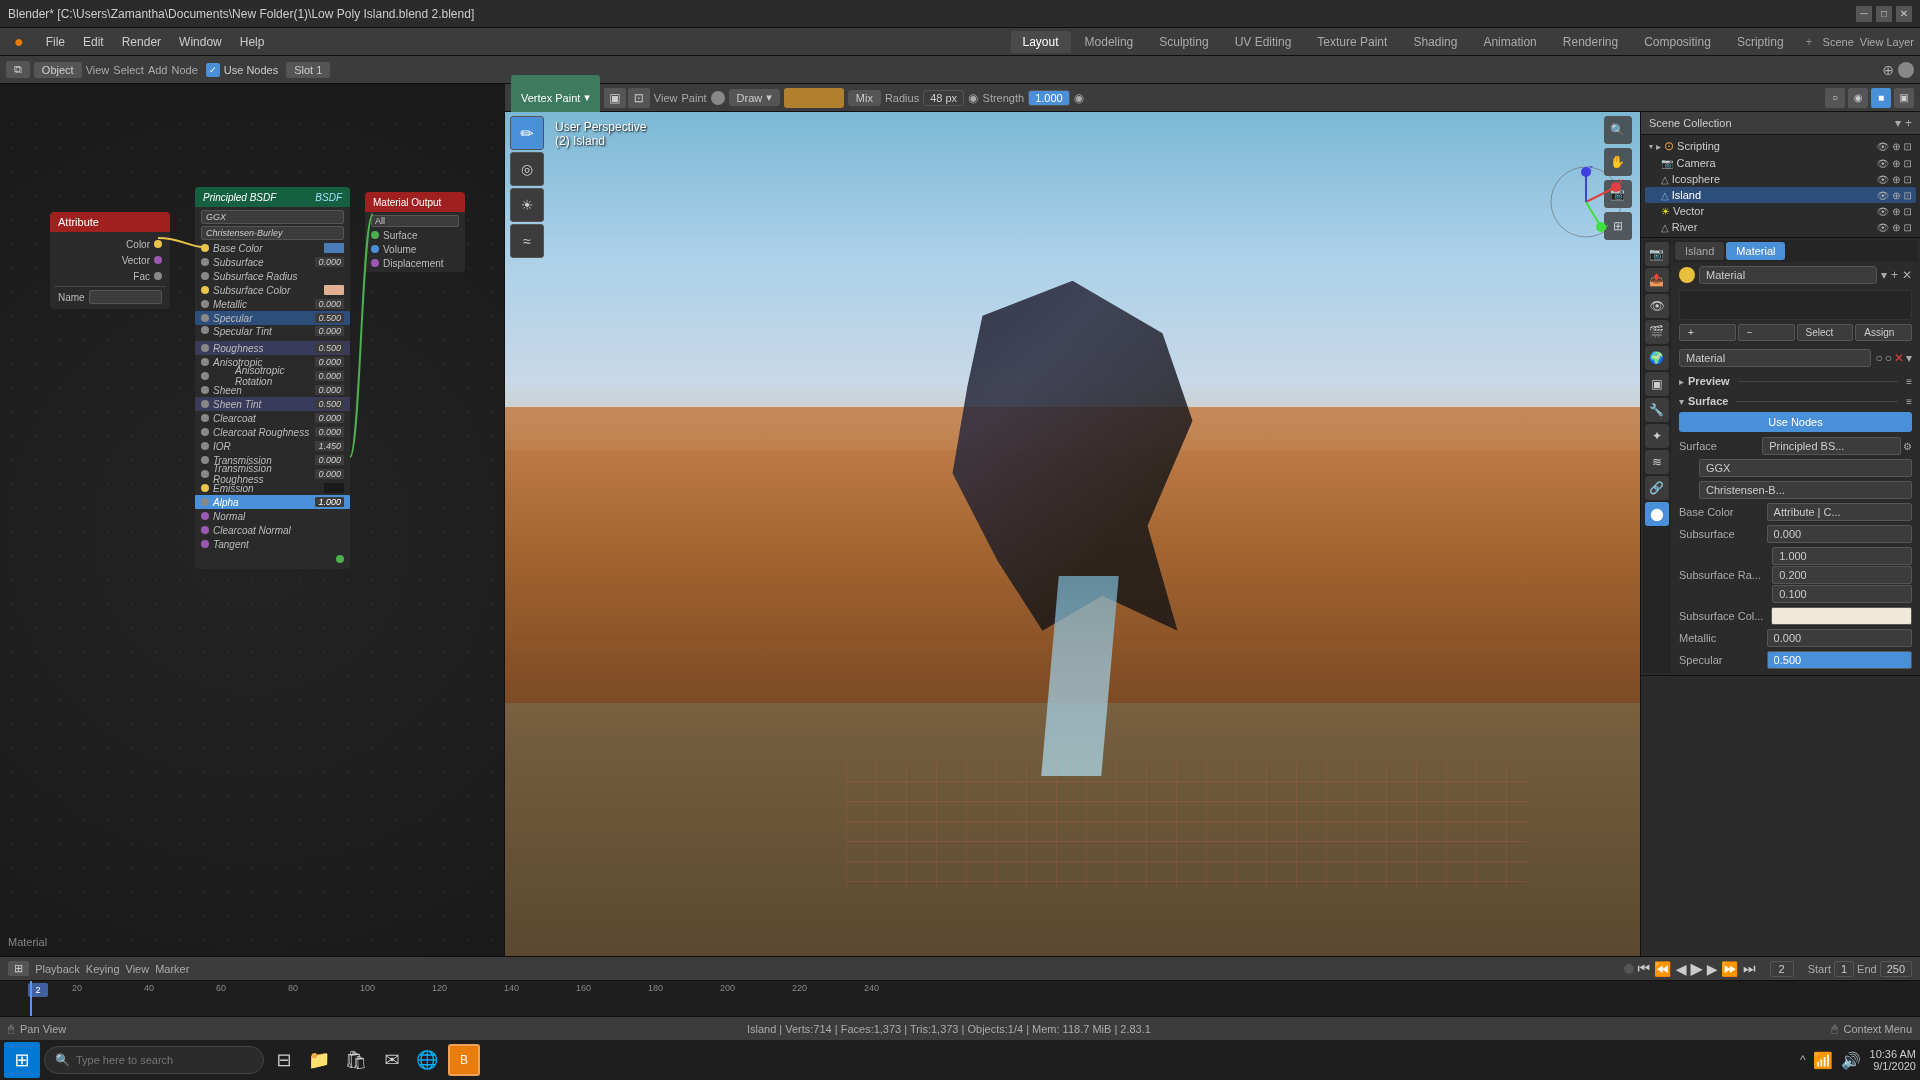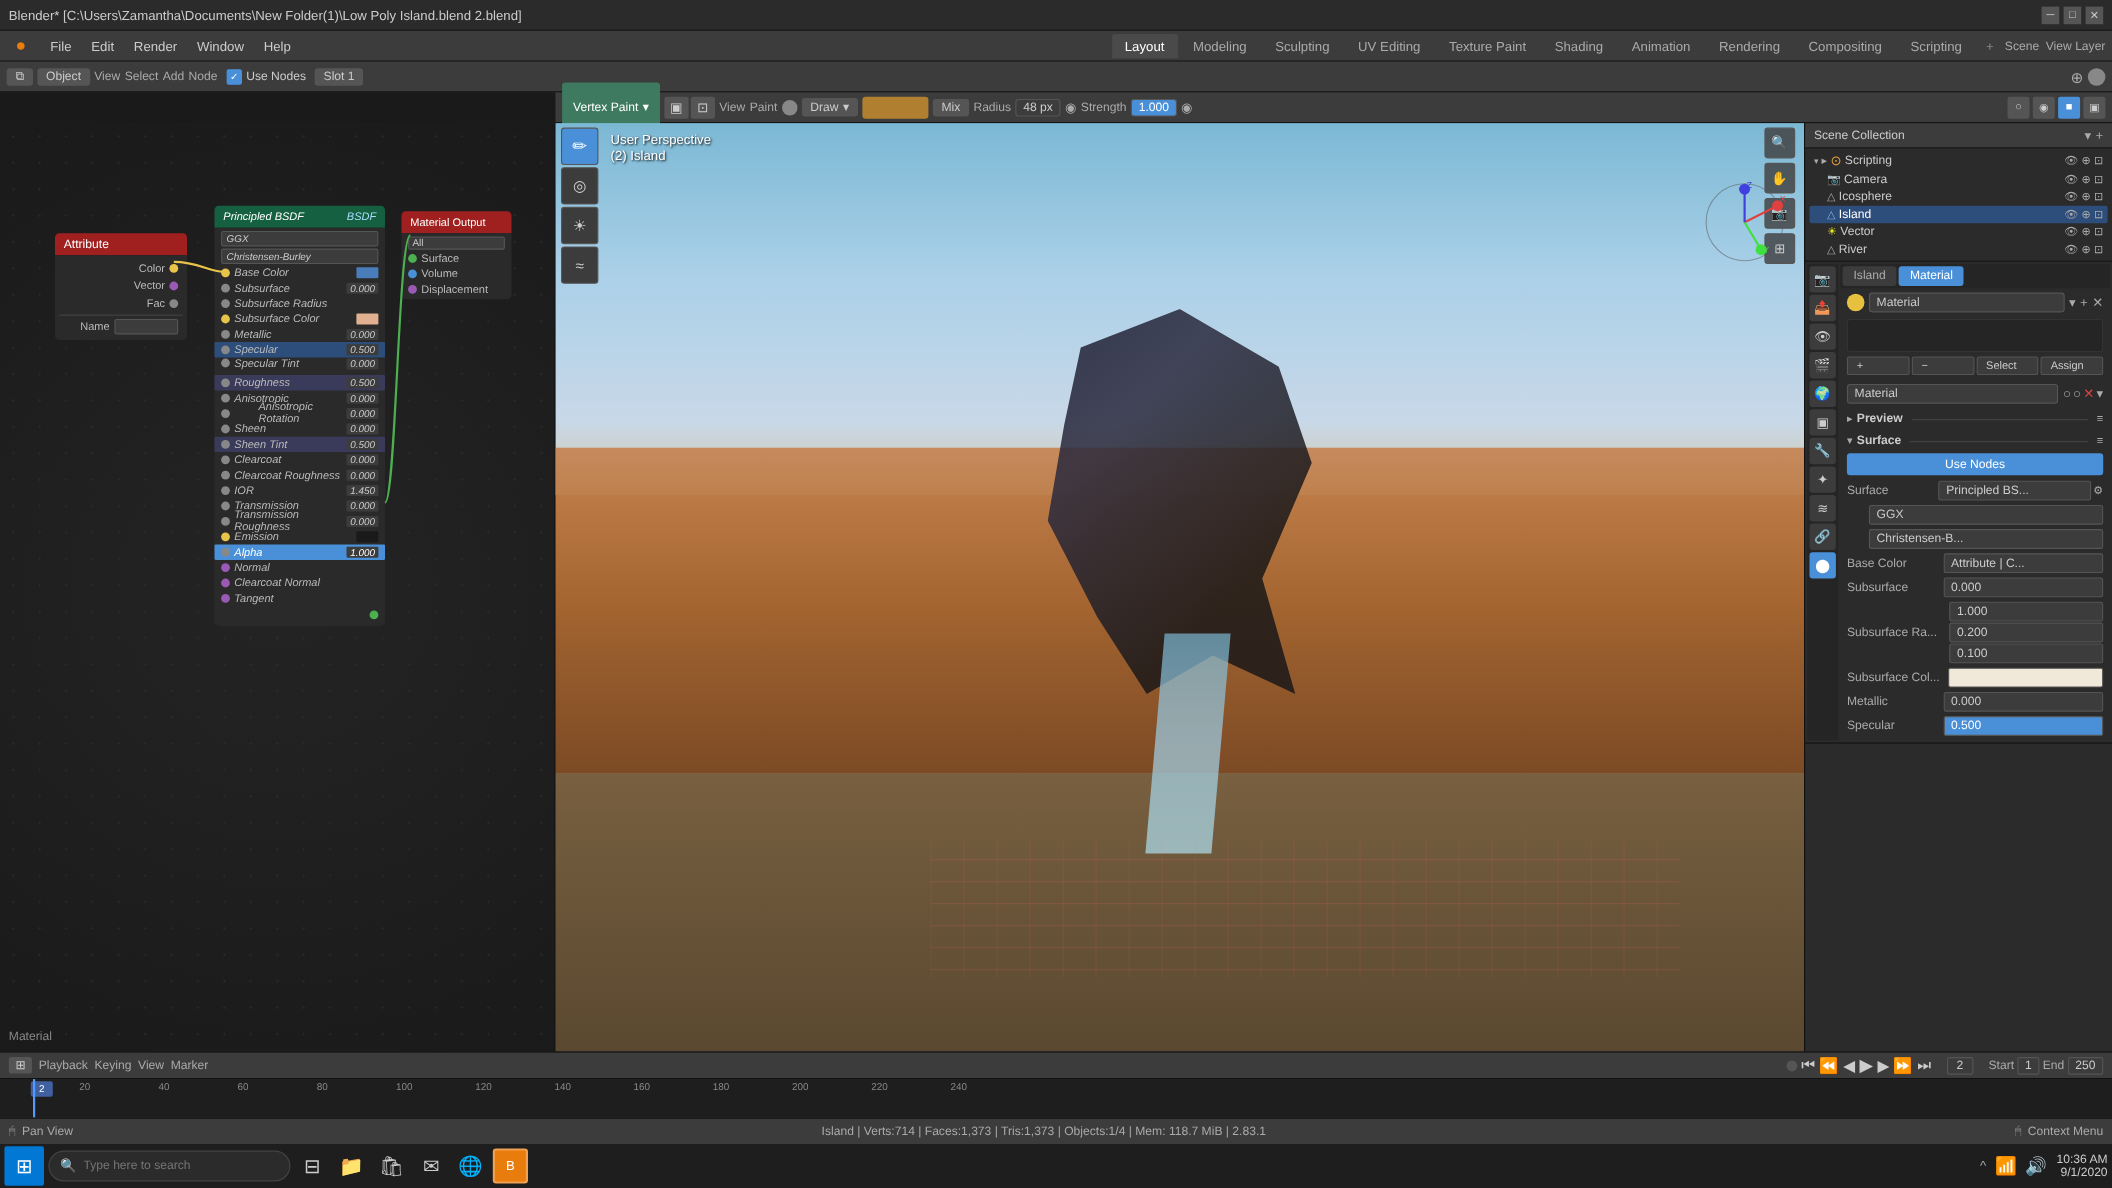--- a/index.html
+++ b/index.html
@@ -142,21 +142,21 @@
           <div class="node-row" style="display:flex; align-items:center; padding:1px 8px; font-size:10px; gap:4px; height:16px; justify-content:flex-end;">
             <span style="color:#bbb;">Vector</span>
             <div class="node-dot dot-purple" style="width:8px; height:8px; border-radius:50%; background:#9b59b6;"></div>
           </div>
           <div class="node-row" style="display:flex; align-items:center; padding:1px 8px; font-size:10px; gap:4px; height:16px; justify-content:flex-end;">
             <span style="color:#bbb;">Fac</span>
             <div class="node-dot dot-gray" style="width:8px; height:8px; border-radius:50%; background:#888;"></div>
           </div>
           <div style="height:1px; background:#444; margin:2px 4px;"></div>
           <div class="node-row" style="display:flex; align-items:center; padding:1px 8px; font-size:10px; gap:4px;">
-            <span style="color:#bbb;margin-left:15px;">Name</span>
+            <span style="color:#bbb;">Name</span>
             <div style="background:#3c3c3c; border:1px solid #555; border-radius:2px; flex:1; height:14px;"></div>
           </div>
         </div>
       </div>
 
       <div style="left:195px; top:75px; width:155px; position:absolute;font-style:italic;">
         <div style="background:#156040; height:20px; border-radius:4px 4px 0 0; display:flex; align-items:center; padding:0 8px; font-size:10px; color:#fff; justify-content:space-between;">
           <span>Principled BSDF</span>
           <span style="color:#adf;">BSDF</span>
         </div>

